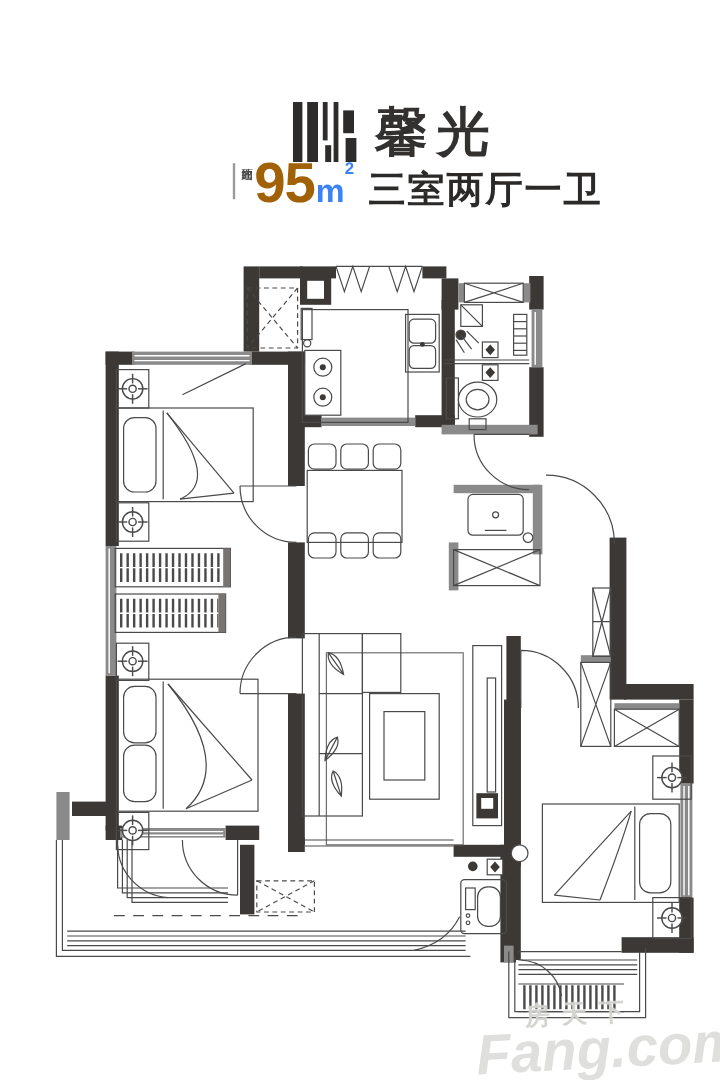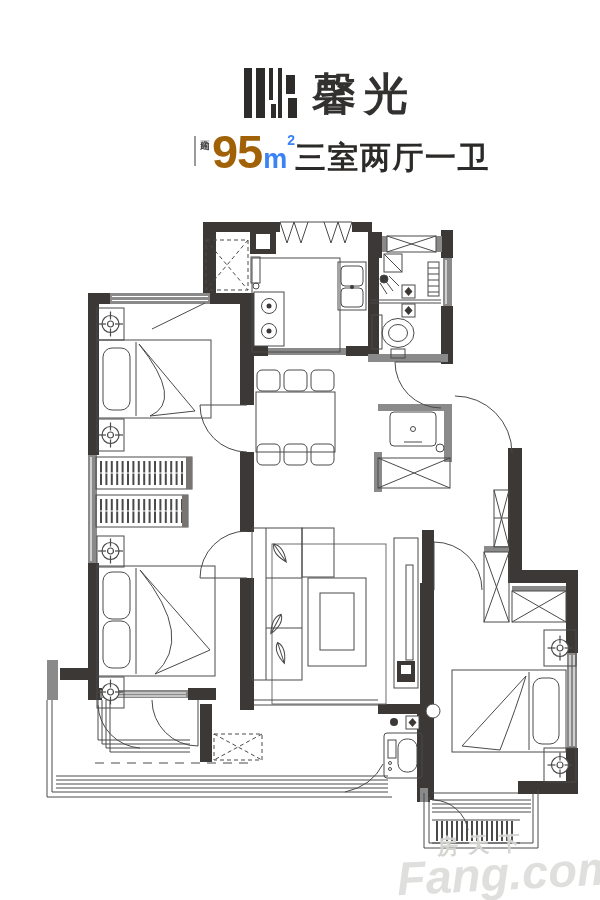--- a/index.html
+++ b/index.html
@@ -1,29 +1,29 @@
 <!DOCTYPE html>
 <html><head>
 <meta charset="utf-8">
 <style>
   html,body{margin:0;padding:0;background:#fff;}
   .page{position:relative;width:600px;height:900px;background:#ffffff;overflow:hidden;
         font-family:"Liberation Sans","DejaVu Sans",sans-serif;}
   
-  .logo-row{position:absolute;left:244px;top:68px;display:flex;align-items:center;}
+  .logo-row{position:absolute;left:244px;top:85px;display:flex;align-items:center;}
   .logo-bars{display:block;}
   .logo-text{font-size:44px;font-weight:700;color:#333130;letter-spacing:8px;margin-left:14px;line-height:1;}
   .spec-row{position:absolute;left:194px;top:128px;display:flex;align-items:baseline;height:46px;}
   .vrule{display:inline-block;width:2px;height:30px;background:#9a9a9a;align-self:center;margin-right:3px;}
   .prefix{writing-mode:vertical-rl;text-orientation:upright;font-size:9.5px;color:#3c3c3c;
           height:36px;line-height:1.15;align-self:center;margin-right:2px;}
   .area-num{font-size:47px;font-weight:700;color:#a16207;line-height:1;letter-spacing:-1px;}
   .area-unit{font-size:27px;font-weight:700;color:#3b82f6;margin-left:1px;}
   .area-unit sup{font-size:14px;position:relative;top:-13px;left:0px;}
-  .layout-text{font-size:31px;font-weight:700;color:#2b2a29;margin-left:0;letter-spacing:1.5px;}
+  .layout-text{font-size:31px;font-weight:700;color:#2b2a29;margin-left:12px;letter-spacing:1.5px;}
   
   .plan{position:absolute;left:0;top:0;}
   
   .watermark{position:absolute;left:394px;top:820px;width:210px;height:80px;transform:rotate(-3deg);pointer-events:none;}
   .wm-cn{position:absolute;left:44px;top:10px;font-size:21px;font-weight:700;letter-spacing:10px;
          color:rgba(176,176,172,0.55);text-shadow:0 0 1px #ffffff;}
   .wm-en{position:absolute;left:2px;top:26px;font-size:47px;font-weight:700;font-style:italic;
          color:rgba(178,178,174,0.42);text-shadow:1px 1px 0 rgba(255,255,255,0.8);}
   
   .d{fill:#3b3835;}

